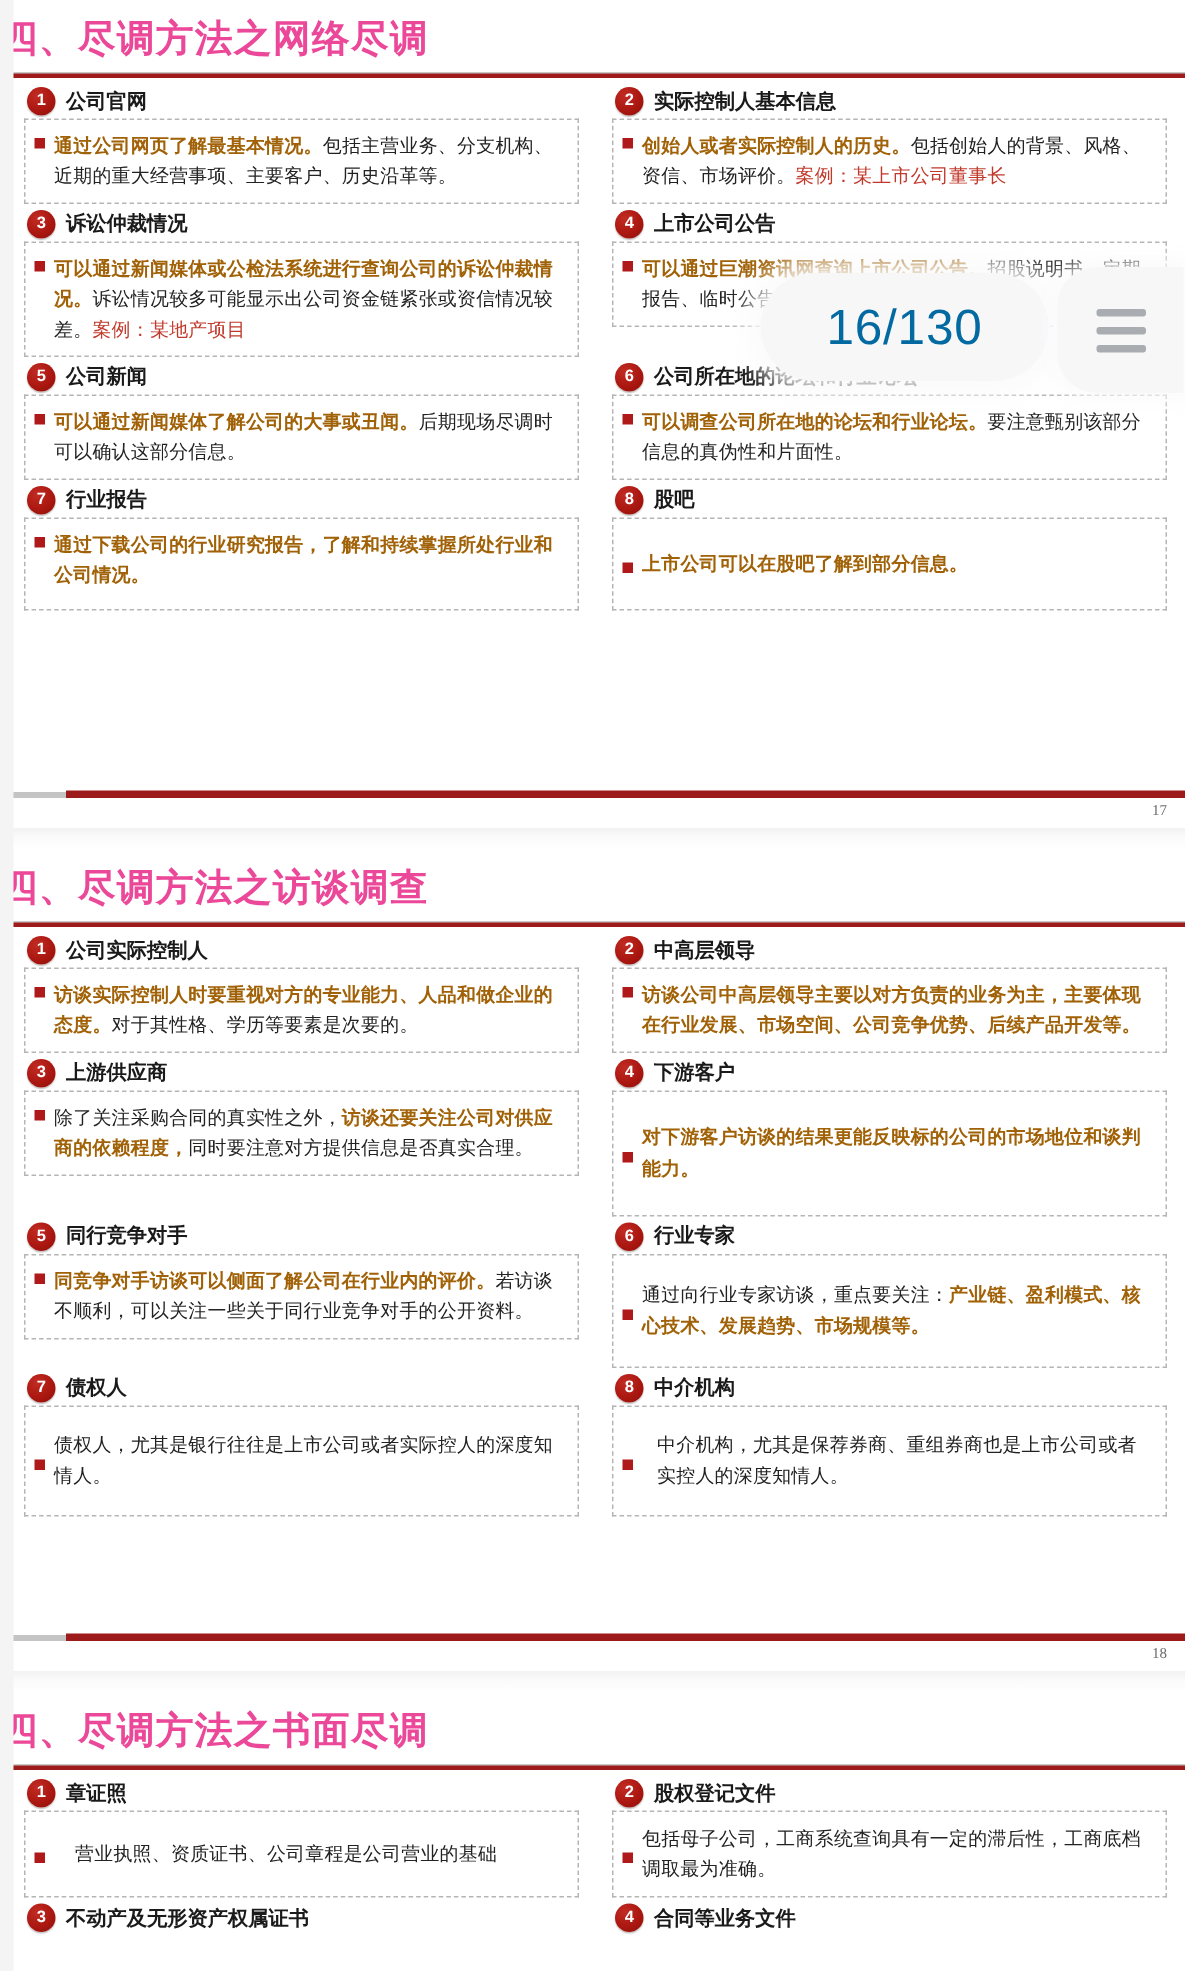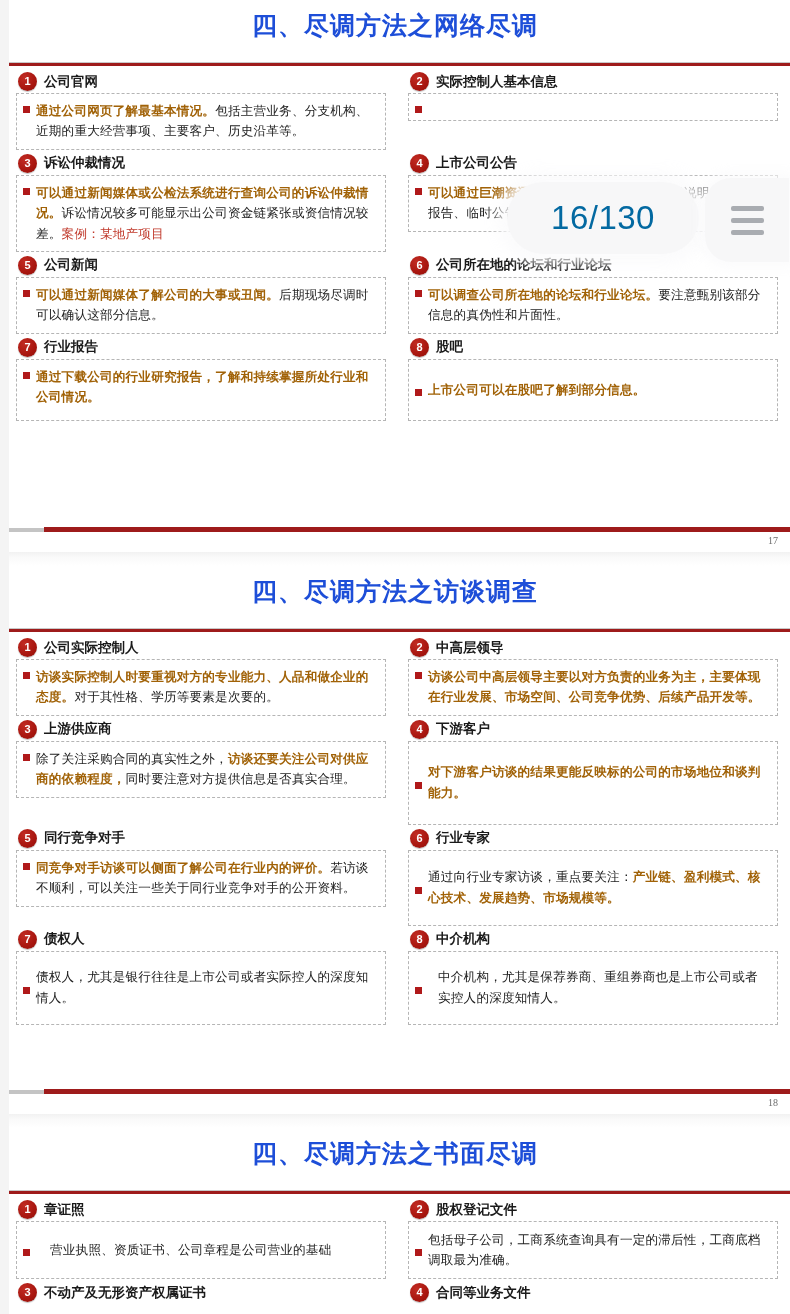--- a/index.html
+++ b/index.html
@@ -44,27 +44,27 @@
     top: 0;
     width: 9px;
     height: 100%;
     background: #f4f4f4;
     z-index: 3;
     pointer-events: none;
   }
 
   
   .slide-title {
-    text-align: center;
+    text-align: left;
     font-family: "Liberation Serif", "DejaVu Serif", serif;
     font-weight: bold;
     font-size: 25px;
     letter-spacing: 1px;
-    color: #1d4ed8;
-    padding: 9px 0 20px 0;
+    color: #ec4899;
+    padding: 9px 0 6px 0;
   }
   .title-rule {
     height: 3px;
     background: #9e1b1b;
     margin: 0 0 0 0;
     border-top: 1px solid #c8c8c8;
   }
 
   
   .grid {
@@ -235,20 +235,21 @@
         </div>
       </div>
 
       <div class="cell">
         <div class="item-head">
           <div class="badge">2</div>
           <div class="item-title">实际控制人基本信息</div>
         </div>
         <div class="box">
           <div class="sq"></div>
+          <div class="body-text"><b>创始人或者实际控制人的历史。</b>包括创始人的背景、风格、资信、市场评价。<span class="casered">案例：某上市公司董事长</span></div>
         </div>
       </div>
 
       <div class="cell">
         <div class="item-head">
           <div class="badge">3</div>
           <div class="item-title">诉讼仲裁情况</div>
         </div>
         <div class="box">
           <div class="sq"></div>

